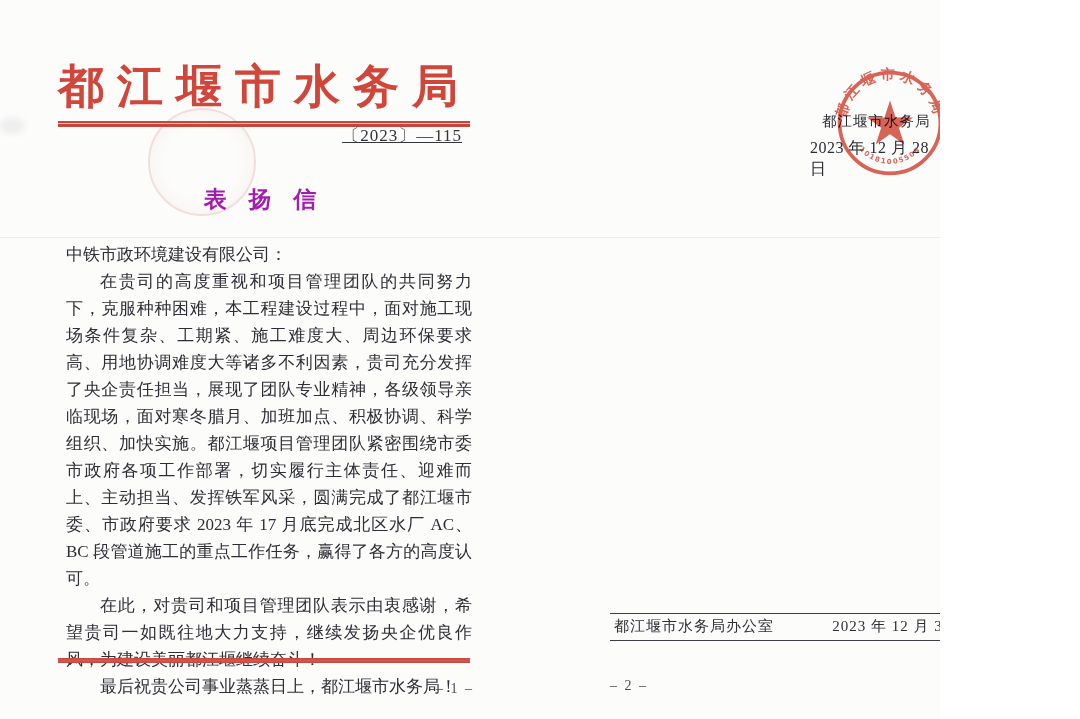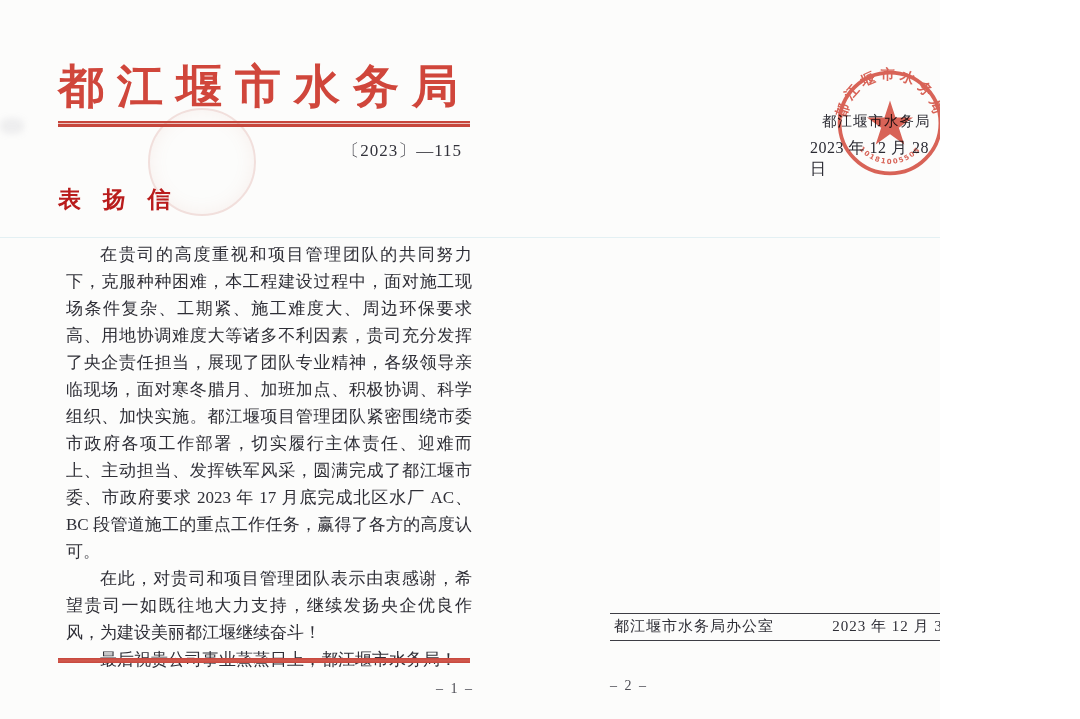--- a/index.html
+++ b/index.html
@@ -21,24 +21,24 @@
   .agency-title{
     position:absolute;left:58px;top:62px;width:430px;
     font-size:46px;font-weight:bold;color:#d0463b;
     letter-spacing:13px;white-space:nowrap;line-height:1.1;
   }
   .red-rule-top{position:absolute;left:58px;top:121px;width:412px;height:6px;
     background:linear-gradient(to bottom,
       #c6463c 0,#c6463c 1.5px,
       rgba(204,92,82,.35) 1.5px,rgba(204,92,82,.35) 2.5px,
       #c6463c 2.5px,#c6463c 6px);}
-  .doc-number{position:absolute;left:58px;top:139px;width:404px;
-    text-align:right;font-size:17px;letter-spacing:1px;color:#33333b;}
+  .doc-number{position:absolute;left:58px;top:124px;width:404px;
+    text-align:right;font-size:17px;letter-spacing:1px;color:#33333b;text-decoration:underline;}
   .letter-title{position:absolute;left:58px;top:184px;width:412px;
-    font-size:23px;font-weight:bold;letter-spacing:8px;color:#b91c1c;}
+    text-align:center;font-size:23px;font-weight:bold;letter-spacing:8px;color:#a21caf;}
   .letter-body{position:absolute;left:66px;top:241px;width:406px;
     font-size:17px;line-height:27px;text-align:justify;color:#2e2e36;}
   .letter-body p{margin:0;text-indent:2em;}
   .letter-body .salutation{text-indent:0;}
   .red-rule-bottom{position:absolute;left:58px;top:658px;width:412px;height:4.5px;
     background:linear-gradient(to bottom,#c6463c 0,#d25a4e 55%,#c6463c 100%);}
   .page-num{position:absolute;font-size:14px;letter-spacing:2px;color:#4a4a52;}
   .page-num-1{left:436px;top:681px;}
   .page-num-2{left:610px;top:678px;}
   
@@ -71,20 +71,21 @@
 
   <div class="agency-title">都江堰市水务局</div>
 
   <div class="red-rule-top"></div>
 
   <div class="doc-number">〔2023〕—115</div>
 
   <div class="letter-title">表 扬 信</div>
 
   <div class="letter-body">
+    <p class="salutation">中铁市政环境建设有限公司：</p>
     <p>在贵司的高度重视和项目管理团队的共同努力下，克服种种困难，本工程建设过程中，面对施工现场条件复杂、工期紧、施工难度大、周边环保要求高、用地协调难度大等诸多不利因素，贵司充分发挥了央企责任担当，展现了团队专业精神，各级领导亲临现场，面对寒冬腊月、加班加点、积极协调、科学组织、加快实施。都江堰项目管理团队紧密围绕市委市政府各项工作部署，切实履行主体责任、迎难而上、主动担当、发挥铁军风采，圆满完成了都江堰市委、市政府要求 2023 年 17 月底完成北区水厂 AC、BC 段管道施工的重点工作任务，赢得了各方的高度认可。</p>
     <p>在此，对贵司和项目管理团队表示由衷感谢，希望贵司一如既往地大力支持，继续发扬央企优良作风，为建设美丽都江堰继续奋斗！</p>
     <p>最后祝贵公司事业蒸蒸日上，都江堰市水务局！</p>
   </div>
 
   <div class="red-rule-bottom"></div>
 
   <div class="page-num page-num-1">– 1 –</div>
 
   <div class="signature-name">都江堰市水务局</div>

